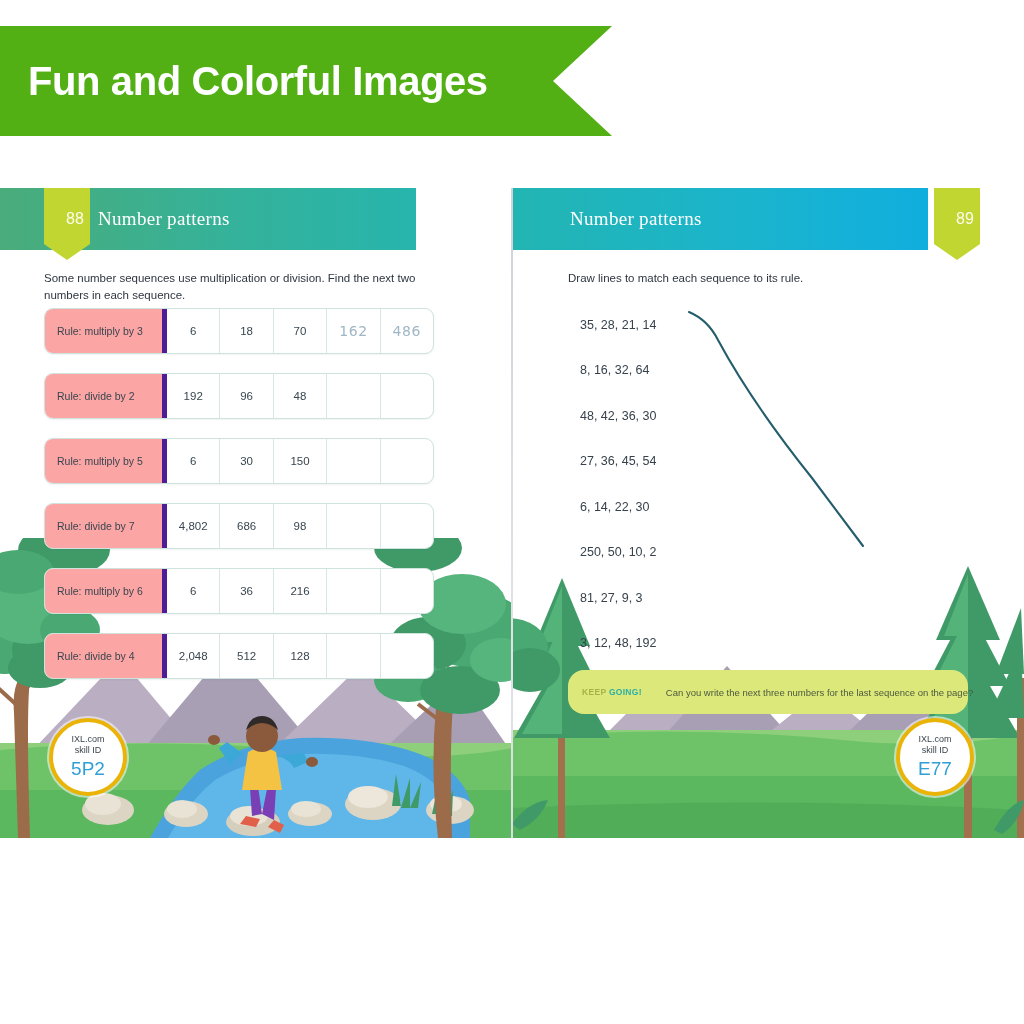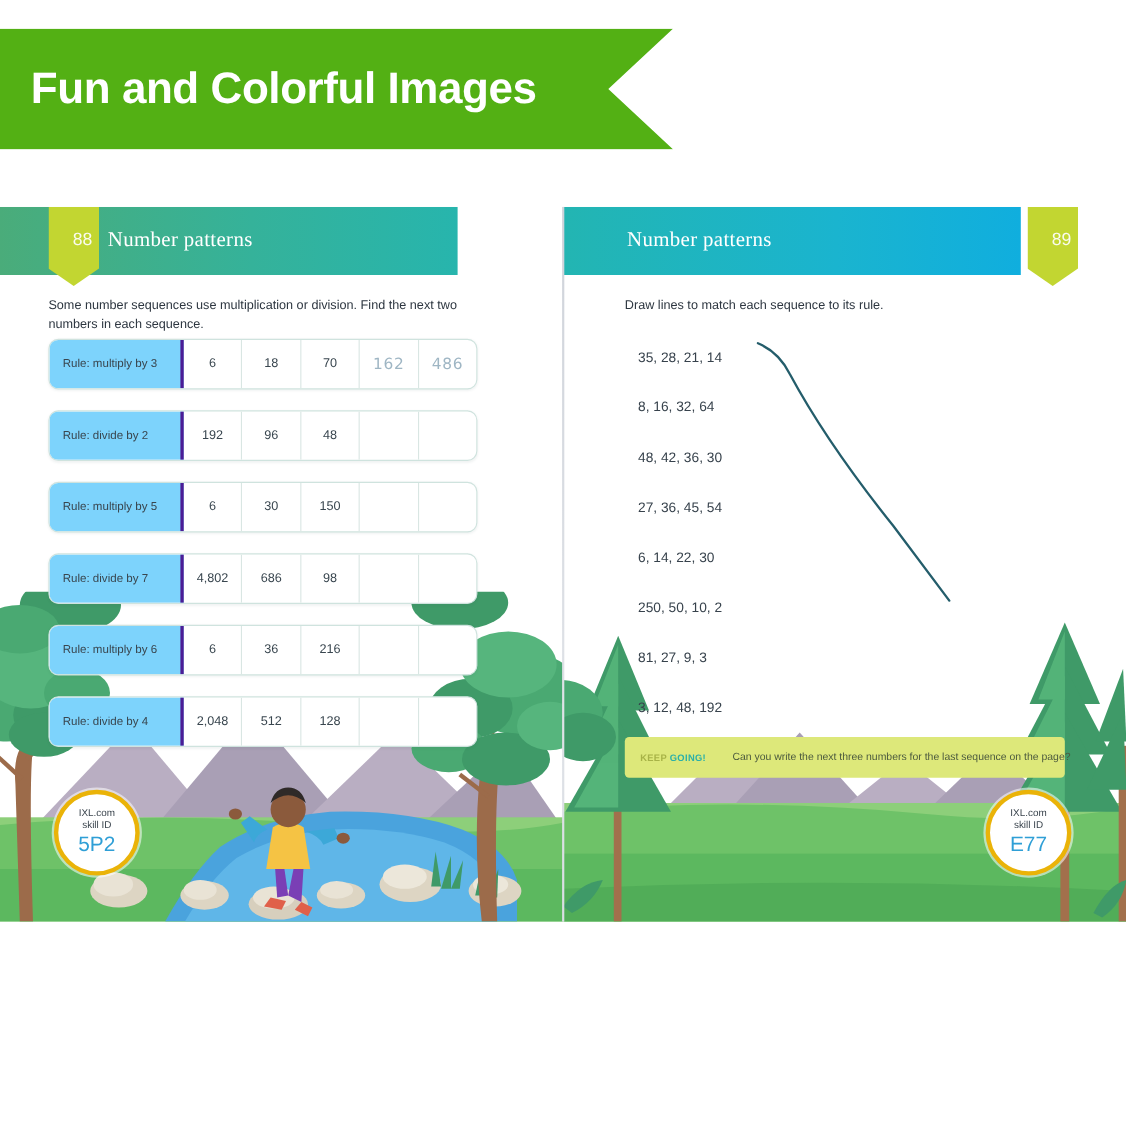--- a/index.html
+++ b/index.html
@@ -143,28 +143,28 @@
     margin-bottom: 19px;
     border: 1px solid #cfe3de;
     border-radius: 9px;
     overflow: hidden;
     background: #ffffff;
     box-shadow: 0 1px 2px rgba(60,90,85,0.07);
   }
   .rule-cell {
     width: 122px;
     flex: 0 0 122px;
-    background: #7dd3fc;
+    background: #fca5a5;
     display: flex;
     align-items: center;
     padding-left: 12px;
     box-sizing: border-box;
     color: #39464f;
     font-size: 10.5px;
-    border-right: 3px solid #4c1d95;
+    border-right: 5px solid #4c1d95;
   }
   .num-cell {
     flex: 1 1 0;
     display: flex;
     align-items: center;
     justify-content: center;
     color: #39464f;
     font-size: 11.5px;
     border-right: 1px solid #d9e6e3;
     box-sizing: border-box;
@@ -199,23 +199,23 @@
     z-index: 22;
     pointer-events: none;
   }
 
   
   #keep-going {
     position: absolute;
     left: 56px;
     top: 482px;
     width: 400px;
-    height: 37px;
+    height: 44px;
     background: #dde87a;
-    border-radius: 4px;
+    border-radius: 16px;
     display: flex;
     align-items: center;
     z-index: 24;
   }
   #keep-going-label {
     padding-left: 14px;
     font-size: 8.5px;
     font-weight: bold;
     letter-spacing: 0.3px;
     white-space: nowrap;

